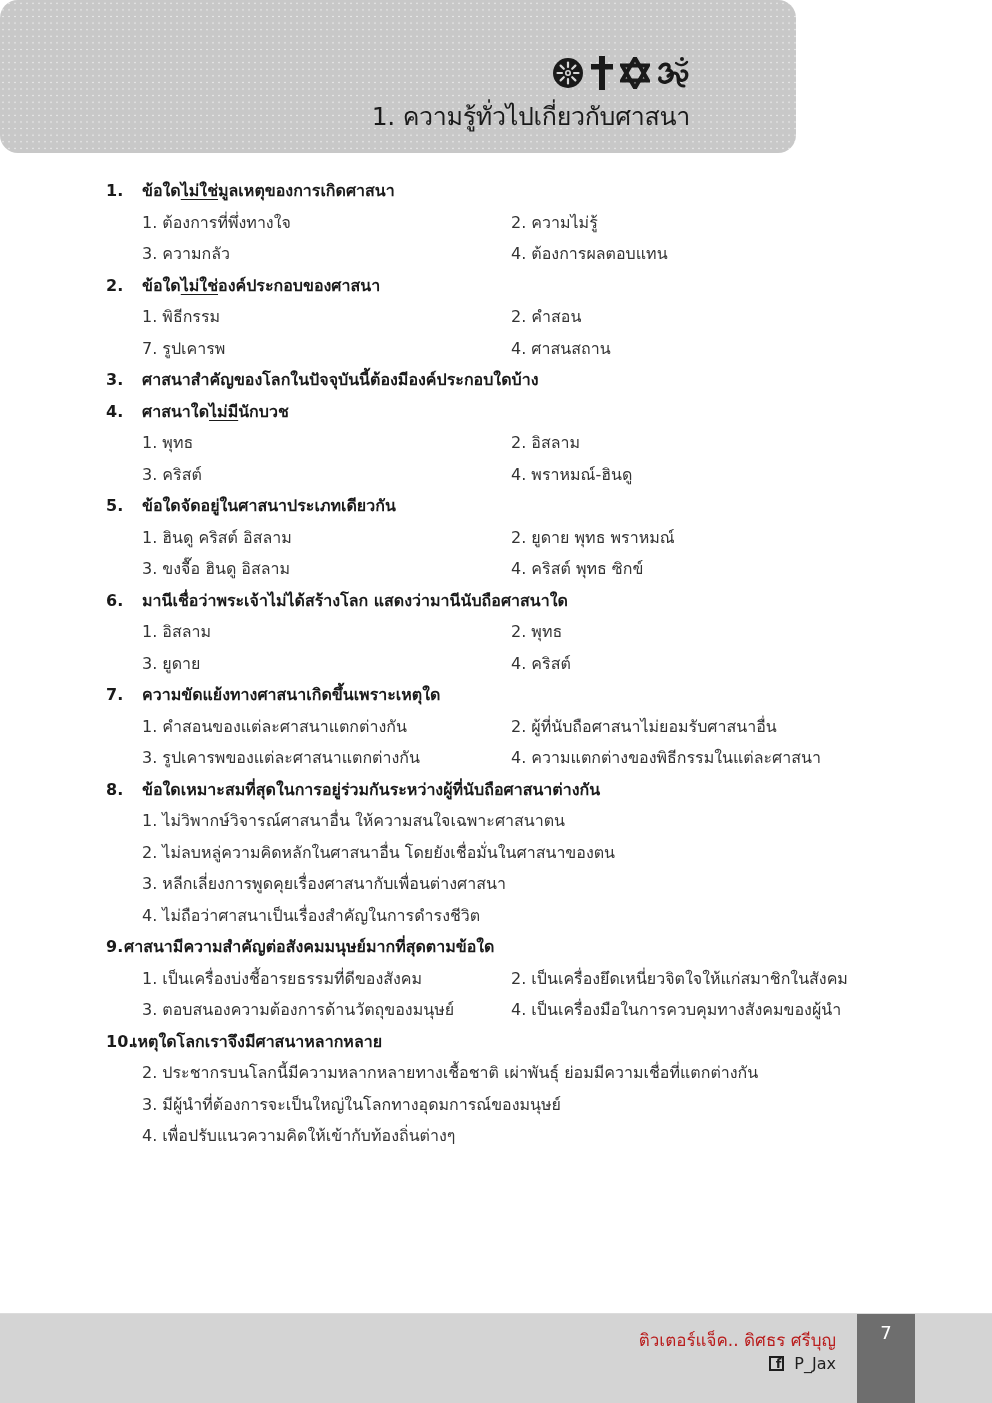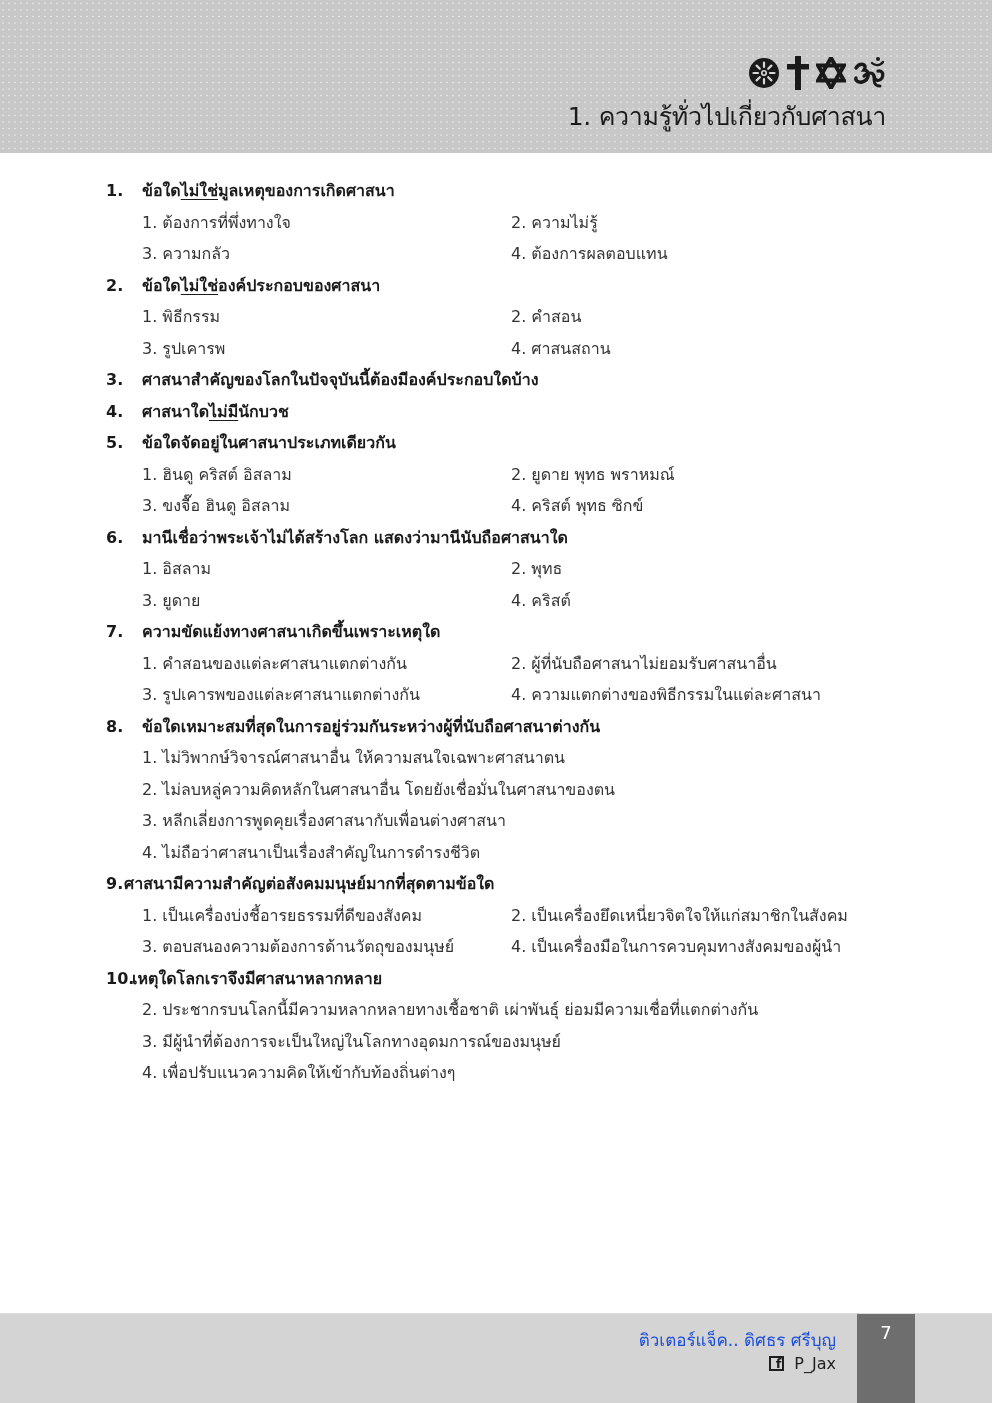--- a/index.html
+++ b/index.html
@@ -3,24 +3,25 @@
 <meta charset="utf-8">
 <style>
   html, body { margin: 0; padding: 0; }
   body {
     width: 992px; height: 1403px; position: relative; overflow: hidden;
     background: #ffffff;
     font-family: "DejaVu Sans", "Liberation Sans", sans-serif;
     color: #222;
   }
   .header {
-    position: absolute; left: 0; top: 0; width: 992px; height: 153px;
+    position: absolute; left: 0; top: 0; width: 796px; height: 153px;
     background-color: #c8c8c8;
     background-image: radial-gradient(circle, rgba(255,255,255,0.55) 0.8px, transparent 1.1px);
     background-size: 6px 6.6px;
+    border-radius: 18px;
   }
   .symbols {
     position: absolute; right: 106px; top: 55px; height: 36px;
     display: flex; align-items: center; gap: 6px;
   }
   .symbols svg { display: block; }
   .chapter-title {
     position: absolute; right: 106px; top: 96px;
     font-size: 25px; font-weight: normal; color: #1a1a1a; letter-spacing: -0.3px;
     white-space: nowrap;
@@ -41,21 +42,21 @@
   .opt-row { position: relative; height: 31.5px; line-height: 31.5px; font-size: 16px; color: #333; white-space: nowrap; }
   .opt-left { position: absolute; left: 142px; }
   .opt-right { position: absolute; left: 511px; }
   .opt-full { position: absolute; left: 142px; }
 
   .footer {
     position: absolute; left: 0; top: 1313px; width: 992px; height: 90px;
     background: #d4d4d4; border-top: 1px solid #dcdcdc;
   }
   .author {
-    position: absolute; right: 156px; top: 12px; font-size: 17px; color: #1d4ed8; white-space: nowrap;
+    position: absolute; right: 156px; top: 12px; font-size: 17px; color: #b91c1c; white-space: nowrap;
   }
   .fb-row {
     position: absolute; right: 156px; top: 40px; display: flex; align-items: center; gap: 10px;
     font-size: 16px; color: #1e1e1e;
   }
   .fb-icon {
     width: 15px; height: 15px; border: 2px solid #1e1e1e; position: relative; box-sizing: border-box;
     font-weight: bold; font-size: 13px; line-height: 12px; text-align: right; padding-right: 1px;
   }
   .page-box {
@@ -127,35 +128,45 @@
       <div class="q-head">
         <span class="q-num">2.</span>
         <span class="q-text"><span>ข้อใด</span><span class="u">ไม่ใช่</span><span>องค์ประกอบของศาสนา</span></span>
       </div>
       <div class="opts">
         <div class="opt-row">
           <span class="opt-left">1. พิธีกรรม</span>
           <span class="opt-right">2. คำสอน</span>
         </div>
         <div class="opt-row">
-          <span class="opt-left">3. รูปเคารพ</span>
+          <span class="opt-left">7. รูปเคารพ</span>
           <span class="opt-right">4. ศาสนสถาน</span>
         </div>
       </div>
     </div>
     <div class="q">
       <div class="q-head">
         <span class="q-num">3.</span>
         <span class="q-text"><span>ศาสนาสำคัญของโลกในปัจจุบันนี้ต้องมีองค์ประกอบใดบ้าง</span><span class="u"></span><span></span></span>
       </div>
     </div>
     <div class="q">
       <div class="q-head">
         <span class="q-num">4.</span>
         <span class="q-text"><span>ศาสนาใด</span><span class="u">ไม่มี</span><span>นักบวช</span></span>
+      </div>
+      <div class="opts">
+        <div class="opt-row">
+          <span class="opt-left">1. พุทธ</span>
+          <span class="opt-right">2. อิสลาม</span>
+        </div>
+        <div class="opt-row">
+          <span class="opt-left">3. คริสต์</span>
+          <span class="opt-right">4. พราหมณ์-ฮินดู</span>
+        </div>
       </div>
     </div>
     <div class="q">
       <div class="q-head">
         <span class="q-num">5.</span>
         <span class="q-text"><span>ข้อใดจัดอยู่ในศาสนาประเภทเดียวกัน</span><span class="u"></span><span></span></span>
       </div>
       <div class="opts">
         <div class="opt-row">
           <span class="opt-left">1. ฮินดู  คริสต์  อิสลาม</span>

